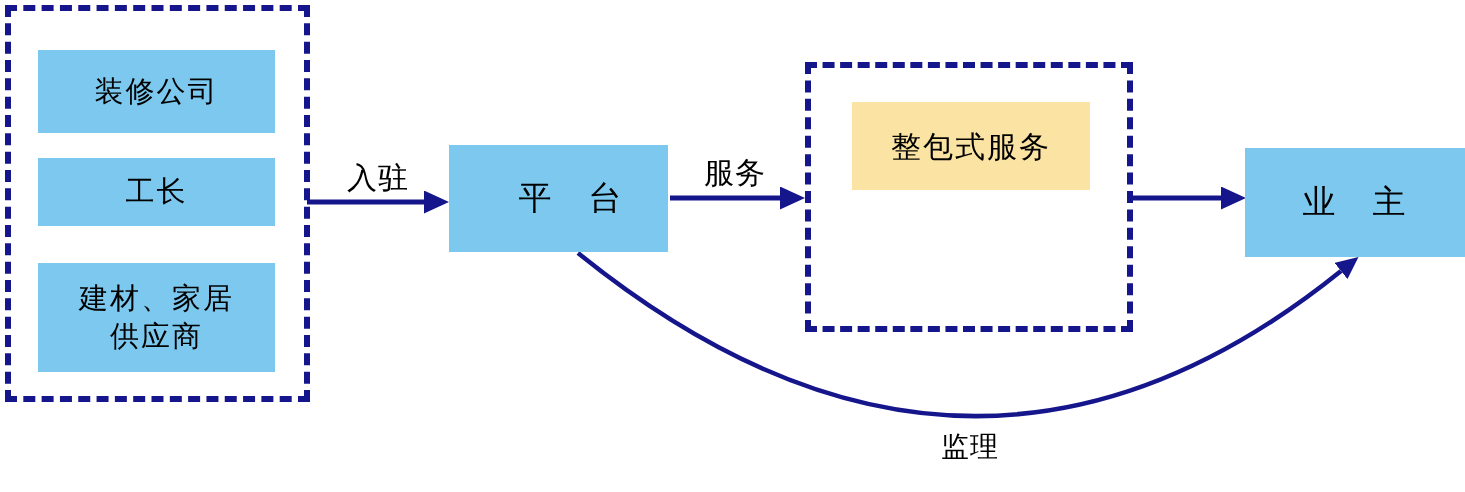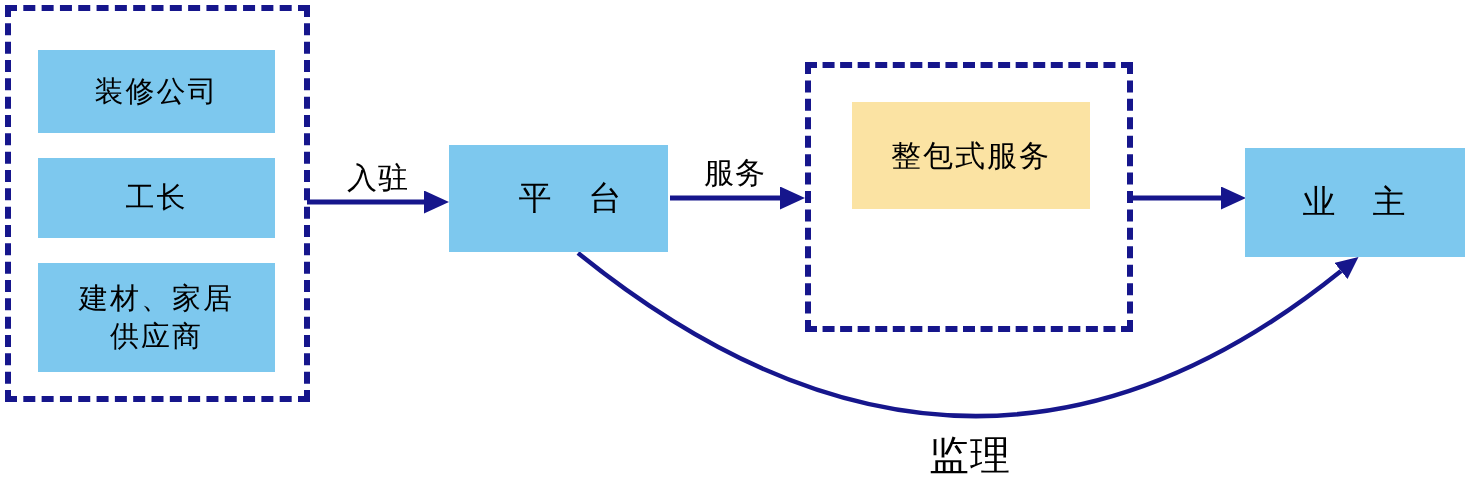--- a/index.html
+++ b/index.html
@@ -51,40 +51,40 @@
     text-align: center;
     color: var(--ink);
     font-size: 29px;
     letter-spacing: 2px;
     line-height: 1.3;
   }
   .node.blue   { background: var(--blue); }
   .node.yellow { background: var(--yellow); }
 
   .node-supplier-1 { left: 38px;  top: 50px;  width: 237px; height: 83px; }
-  .node-supplier-2 { left: 38px;  top: 158px; width: 237px; height: 80px; }
+  .node-supplier-2 { left: 38px;  top: 158px; width: 237px; height: 68px; }
   .node-supplier-3 { left: 38px;  top: 263px; width: 237px; height: 109px; }
   .node-platform   { left: 449px; top: 145px; width: 219px; height: 107px; font-size: 33px; padding-left: 25px; }
-  .node-service-1  { left: 852px; top: 102px; width: 238px; height: 107px;  font-size: 30px; align-items: center; }
+  .node-service-1  { left: 852px; top: 102px; width: 238px; height: 88px;  font-size: 30px; align-items: center; }
   .node-service-2  { left: 852px; top: 210px; width: 238px; height: 80px;  font-size: 30px; }
   .node-owner      { left: 1245px; top: 148px; width: 220px; height: 109px; font-size: 33px; }
 
   .multiline { white-space: pre-line; }
 
   .edge-label {
     position: absolute;
     width: 120px;
     text-align: center;
     color: var(--ink);
     font-size: 30px;
     letter-spacing: 1px;
   }
   .label-join        { left: 318px; top: 158px; }
   .label-service     { left: 675px; top: 153px; }
-  .label-supervision { left: 910px; top: 428px; font-size: 40px; }
+  .label-supervision { left: 910px; top: 428px; font-size: 28px; }
 </style>
 </head>
 <body>
 
 <div class="canvas">
 
   <svg class="overlay" viewBox="0 0 1465 492" aria-hidden="true">
     <defs>
       <marker id="ah" markerWidth="5" markerHeight="4.6" refX="0" refY="2.3" orient="auto" markerUnits="strokeWidth">
         <path class="arrowhead-shape" d="M0,0 L5,2.3 L0,4.6 Z"></path>

